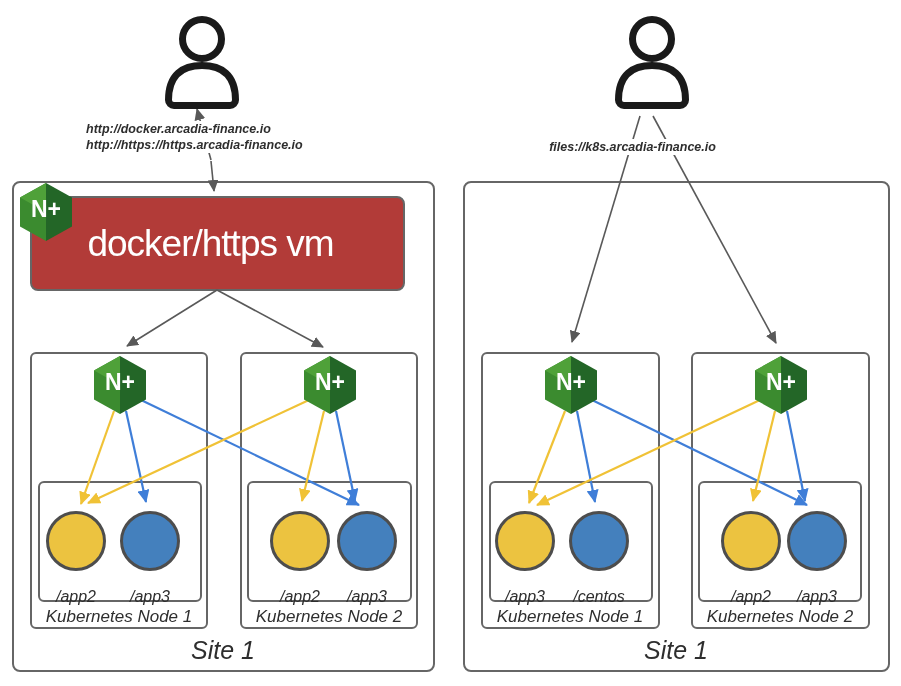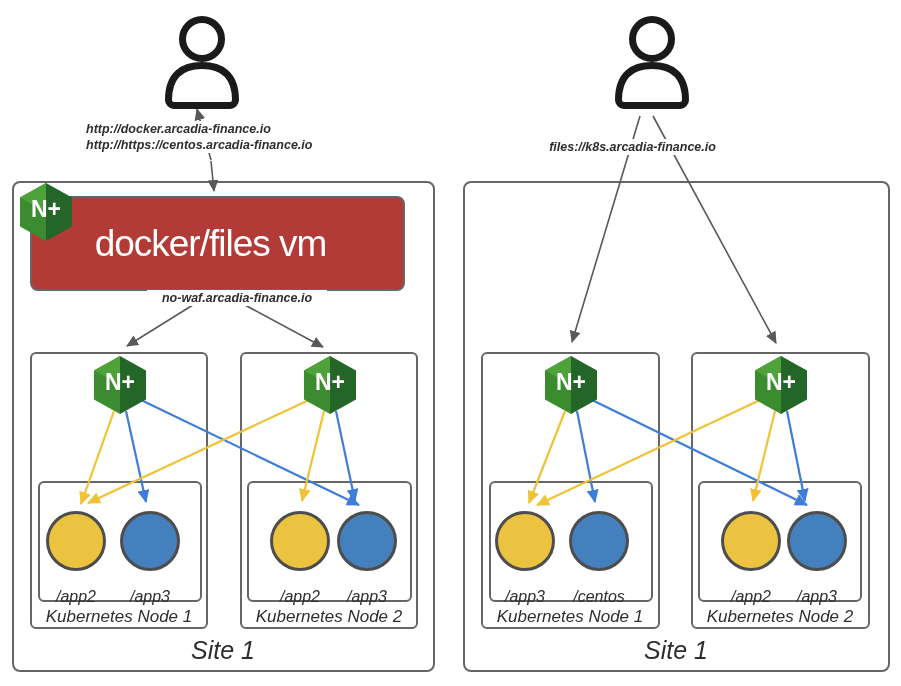--- a/index.html
+++ b/index.html
@@ -40,21 +40,21 @@
   .person{fill:#ffffff;stroke:#1A1A1A;stroke-width:7;}
 </style>
 </head>
 <body>
 
 <div class="canvas">
 
   <div class="box" style="left:12px;top:181px;width:423px;height:491px;"></div>
 
   <div class="vm-box" style="left:30px;top:196px;width:375px;height:95px;">
-    <span class="vm-label">docker/files vm</span>
+    <span class="vm-label">docker/https vm</span>
   </div>
 
   <div class="box node-box" style="left:30px;top:352px;width:178px;height:277px;"></div>
   <div class="box node-box" style="left:240px;top:352px;width:178px;height:277px;"></div>
   <div class="box node-box" style="left:38px;top:481px;width:164px;height:121px;"></div>
   <div class="box node-box" style="left:247px;top:481px;width:165px;height:121px;"></div>
 
   <div class="pod yellow" style="left:46px;top:511px;"></div>
   <div class="pod blue" style="left:120px;top:511px;"></div>
   <div class="pod yellow" style="left:270px;top:511px;"></div>
@@ -146,24 +146,23 @@
     <g transform="translate(755,356)">
       <polygon class="hexL" points="0,14.5 26,0 26,58 0,43.5"></polygon>
       <polygon class="hexR" points="26,0 52,14.5 52,43.5 26,58"></polygon>
       <polygon class="hexHi" points="0,14.5 26,0 26,29"></polygon>
       <text class="hexT" x="26" y="33.5">N+</text>
     </g>
   </svg>
 
   <div class="lbl url-lbl" style="left:86px;top:121px;width:300px;">
     <div>http://docker.arcadia-finance.io</div>
-    <div>http://https://centos.arcadia-finance.io</div>
+    <div>http://https://https.arcadia-finance.io</div>
   </div>
 
-  <div class="lbl url-lbl" style="left:147px;top:290px;width:180px;text-align:center;">no-waf.arcadia-finance.io</div>
 
   <div class="lbl url-lbl" style="left:540px;top:139px;width:185px;text-align:center;">files://k8s.arcadia-finance.io</div>
 
   <div class="lbl pod-lbl" style="left:36px;top:576px;">/app2</div>
   <div class="lbl pod-lbl" style="left:110px;top:576px;">/app3</div>
   <div class="lbl pod-lbl" style="left:260px;top:576px;">/app2</div>
   <div class="lbl pod-lbl" style="left:327px;top:576px;">/app3</div>
 
   <div class="lbl pod-lbl" style="left:485px;top:576px;">/app3</div>
   <div class="lbl pod-lbl" style="left:559px;top:576px;">/centos</div>

